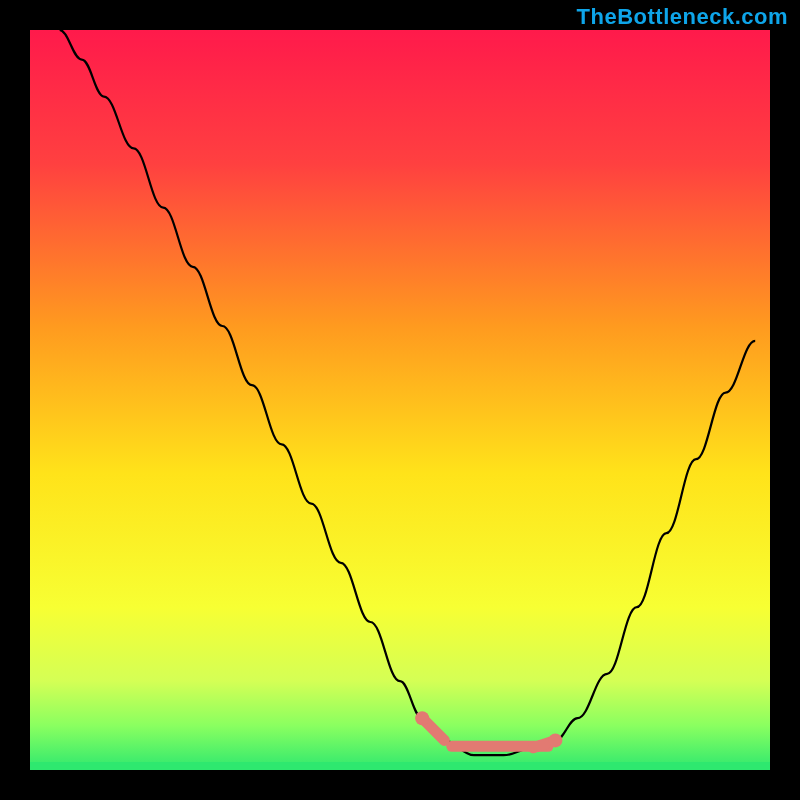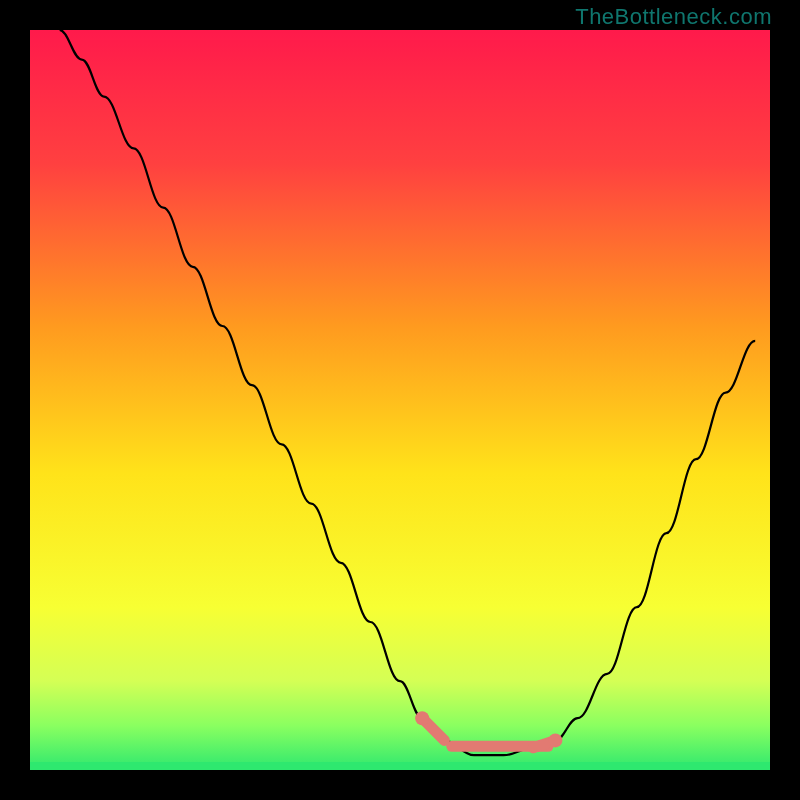--- a/index.html
+++ b/index.html
@@ -13,24 +13,24 @@
   }
   .frame {
     position: relative;
     width: 800px;
     height: 800px;
     background: #000;
   }
   .watermark {
     position: absolute;
     top: 4px;
-    right: 28px;
-    color: #0f766e;
+    right: 12px;
+    color: #0ea5e9;
     font-size: 22px;
-    font-weight: normal;
+    font-weight: bold;
     letter-spacing: 0.5px;
     z-index: 10;
   }
   svg {
     display: block;
   }
 </style>
 </head>
 <body>
 

